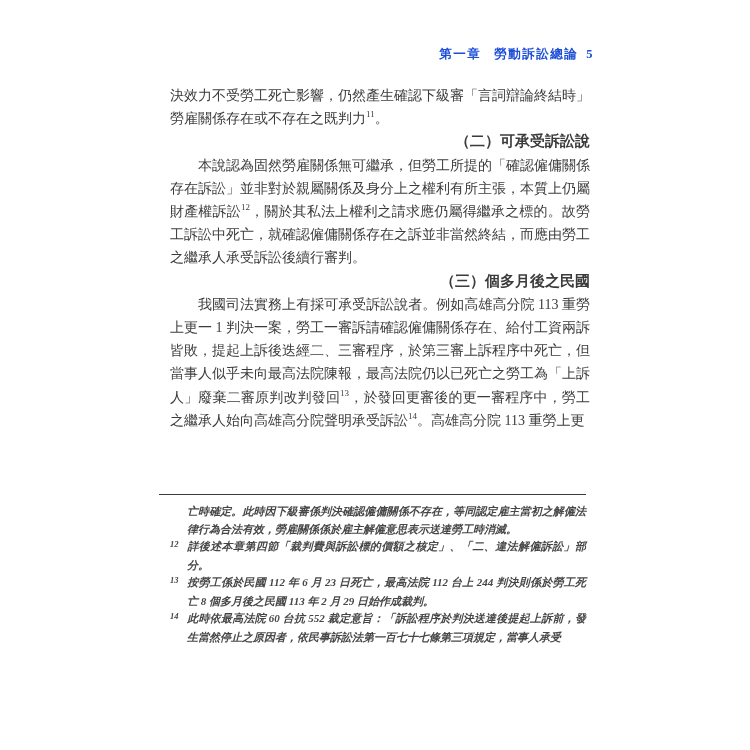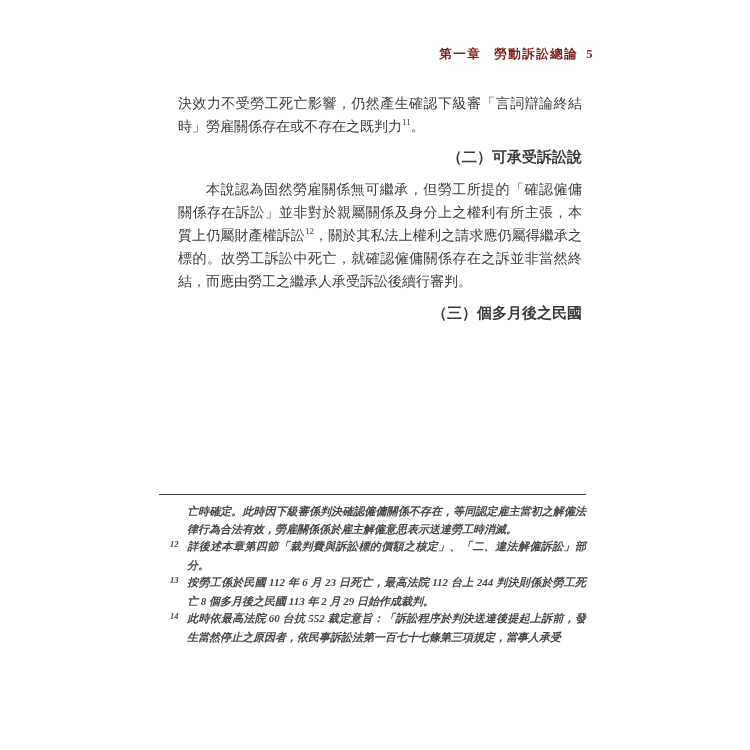--- a/index.html
+++ b/index.html
@@ -15,39 +15,39 @@
     width: 750px; height: 750px;
     background: #ffffff;
   }
 
   
   .running-head {
     position: absolute;
     top: 46px; right: 156px;
     font-size: 12.5px;
     font-weight: 600;
-    color: #7f1d1d;
+    color: #1d4ed8;
     letter-spacing: 1.5px;
     white-space: nowrap;
   }
   .running-head .gap-wide { display: inline-block; width: 13px; }
   .running-head .gap { display: inline-block; width: 8px; }
 
   
   .body-col {
     position: absolute;
     top: 84px; left: 170px;
     width: 420px;
     font-size: 14px;
     line-height: 23.2px;
     text-align: justify;
     text-justify: inter-ideograph;
     color: #3b3b3b;
   }
-  .body-col p { margin: 8px; }
+  .body-col p { margin: 0; }
   .para-indent { text-indent: 2em; }
   .section-heading {
     margin: 12px 0 7px 0;
     font-size: 15px;
     font-weight: 600;
     color: #3b3b3b;
     text-align: right;
   }
   sup.fnref {
     font-size: 9px;
@@ -104,20 +104,21 @@
   <div class="body-col">
 
     <p><span>決效力不受勞工死亡影響，仍然產生確認下級審「言詞辯論終結時」勞雇關係存在或不存在之既判力</span><sup class="fnref">11</sup><span>。</span></p>
 
     <p class="section-heading">（二）可承受訴訟說</p>
 
     <p class="para-indent"><span>本說認為固然勞雇關係無可繼承，但勞工所提的「確認僱傭關係存在訴訟」並非對於親屬關係及身分上之權利有所主張，本質上仍屬財產權訴訟</span><sup class="fnref">12</sup><span>，關於其私法上權利之請求應仍屬得繼承之標的。故勞工訴訟中死亡，就確認僱傭關係存在之訴並非當然終結，而應由勞工之繼承人承受訴訟後續行審判。</span></p>
 
     <p class="section-heading">（三）個多月後之民國</p>
 
+    <p class="para-indent"><span>我國司法實務上有採可承受訴訟說者。例如高雄高分院 113 重勞上更一 1 判決一案，勞工一審訴請確認僱傭關係存在、給付工資兩訴皆敗，提起上訴後迭經二、三審程序，於第三審上訴程序中死亡，但當事人似乎未向最高法院陳報，最高法院仍以已死亡之勞工為「上訴人」廢棄二審原判改判發回</span><sup class="fnref">13</sup><span>，於發回更審後的更一審程序中，勞工之繼承人始向高雄高分院聲明承受訴訟</span><sup class="fnref">14</sup><span>。高雄高分院 113 重勞上更</span></p>
 
   </div>
 
   <div class="footnote-rule"></div>
 
   <div class="footnotes">
 
     <p class="fn"><span>亡時確定。此時因下級審係判決確認僱傭關係不存在，等同認定雇主當初之解僱法律行為合法有效，勞雇關係係於雇主解僱意思表示送達勞工時消滅。</span></p>
 
 

